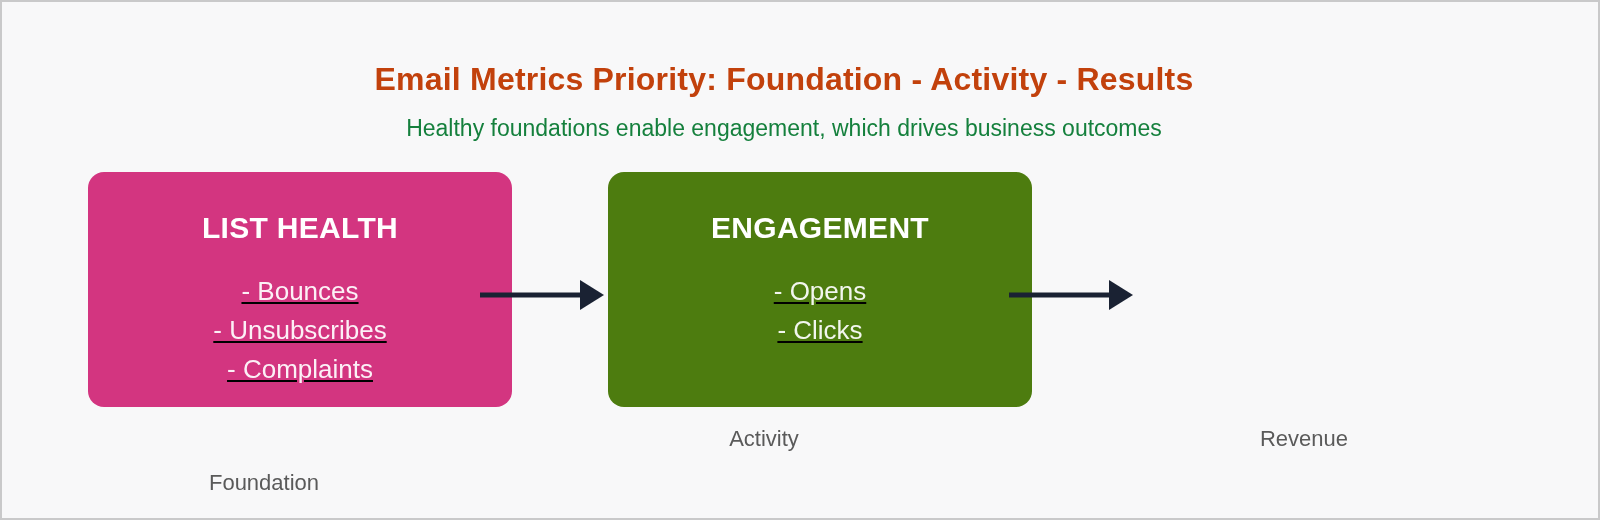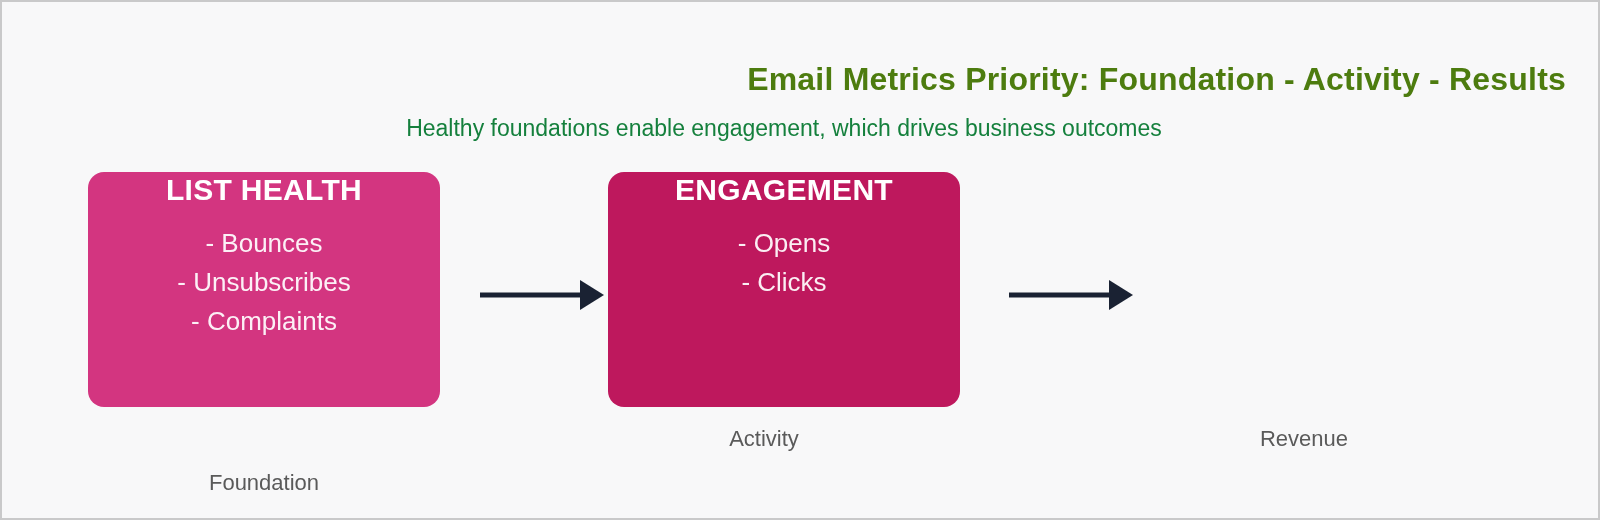--- a/index.html
+++ b/index.html
@@ -15,59 +15,61 @@
     box-sizing: border-box;
     border: 2px solid #c9c9ca;
     background: #f8f8f9;
     overflow: hidden;
   }
   .title {
     position: absolute;
     top: 58px;
     left: 0;
     width: 1564px;
-    text-align: right;
+    text-align: center;
     font-size: 32px;
     line-height: 38px;
     font-weight: 700;
-    color: #4d7c0f;
+    color: #c2410c;
     letter-spacing: 0.2px;
   }
   .subtitle {
     position: absolute;
     top: 112px;
     left: 0;
     width: 1564px;
     text-align: center;
     font-size: 23px;
     line-height: 28px;
     font-weight: 400;
     color: #15803d;
   }
   .stage {
     position: absolute;
     top: 170px;
-    width: 352px;
+    width: 424px;
     height: 235px;
     border-radius: 16px;
     text-align: center;
     box-sizing: border-box;
+    padding-top: 38px;
   }
   .stage-0 { left: 86px; }
   .stage-1 { left: 606px; }
   .stage-2 { left: 1126px; }
   .stage-heading {
     font-size: 30px;
     line-height: 36px;
     font-weight: 700;
     color: #ffffff;
     letter-spacing: 0.3px;
   }
   .stage-items {
-    margin-top: 16px;
+    margin-top: 26px;
+    text-decoration: underline;
   }
   .stage-item {
     font-size: 26px;
     line-height: 39px;
     font-weight: 400;
     color: rgba(255, 255, 255, 0.93);
   }
   .arrow {
     position: absolute;
     top: 278px;
@@ -106,21 +108,21 @@
       <div class="stage-item">- Unsubscribes</div>
       <div class="stage-item">- Complaints</div>
     </div>
   </div>
 
   <svg class="arrow arrow-0" viewBox="0 0 124 30" style="color: rgb(26, 34, 51);">
     <line x1="0" y1="15" x2="102" y2="15" stroke="currentColor" stroke-width="5"></line>
     <polygon points="100,0 124,15 100,30" fill="currentColor"></polygon>
   </svg>
 
-  <div class="stage stage-1" style="background-color: #be185d;">
+  <div class="stage stage-1" style="background-color: #4d7c0f;">
     <div class="stage-heading">ENGAGEMENT</div>
     <div class="stage-items">
       <div class="stage-item">- Opens</div>
       <div class="stage-item">- Clicks</div>
     </div>
   </div>
 
   <svg class="arrow arrow-1" viewBox="0 0 124 30" style="color: rgb(26, 34, 51);">
     <line x1="0" y1="15" x2="102" y2="15" stroke="currentColor" stroke-width="5"></line>
     <polygon points="100,0 124,15 100,30" fill="currentColor"></polygon>

